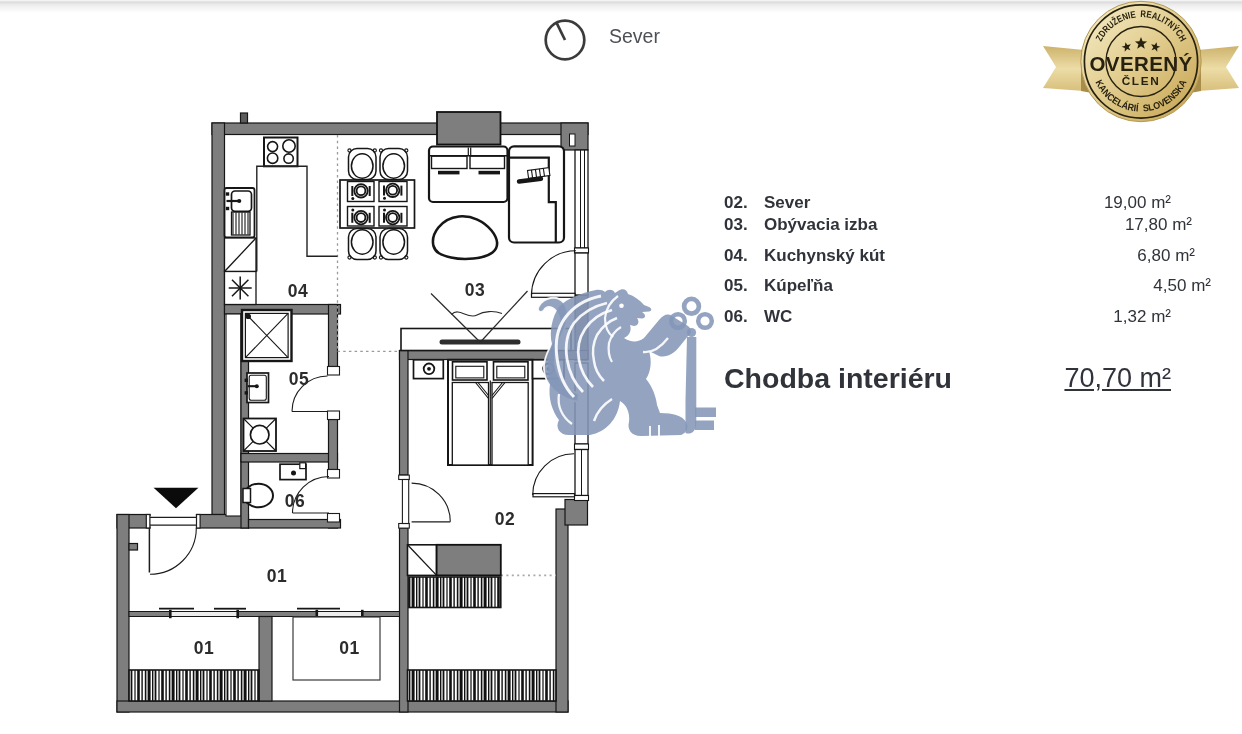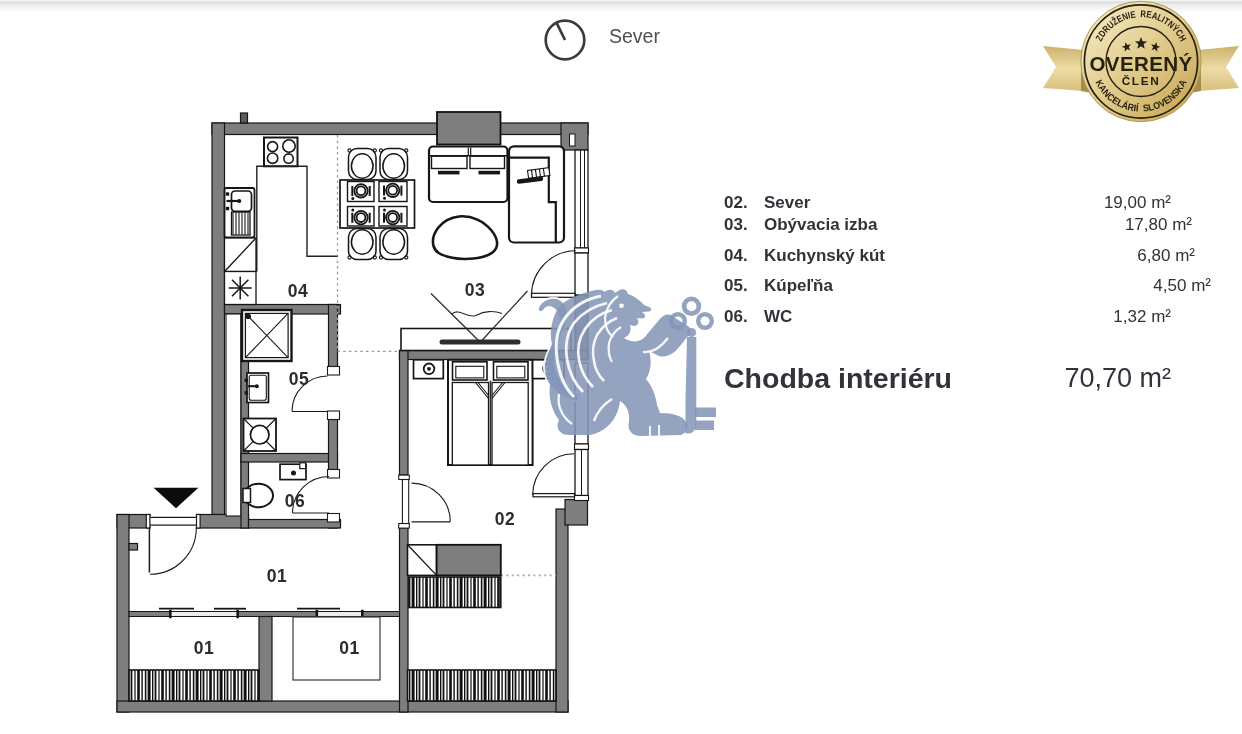--- a/index.html
+++ b/index.html
@@ -50,21 +50,21 @@
     </div>
 
 <div class="lrow" style="top:307px;">
       <span class="lnum">06.</span>
       <span class="lname">WC</span>
       <span class="lval">1,32 m²</span>
     </div>
 
 <div class="abs" style="left:724px;top:362px;font-size:28.5px;font-weight:700;color:#30333a;">Chodba interiéru</div>
 
-<div class="abs" style="right:71px;top:363px;font-size:27px;font-weight:400;color:#30333a;">70,70 m²</div>
+<div class="abs" style="right:71px;top:363px;font-size:27px;font-weight:400;color:#30333a;text-decoration:underline;">70,70 m²</div>
 
 <svg class="abs" style="left:0;top:0;" width="1242" height="734" viewBox="0 0 1242 734">
 <defs>
   <pattern id="hatch" width="24" height="8" patternUnits="userSpaceOnUse">
     <rect width="24" height="8" fill="#fff"></rect>
     <rect x="0.8" width="1.6" height="8" fill="#111"></rect>
     <rect x="3.6" width="3" height="8" fill="#111"></rect>
     <rect x="8.0" width="1.4" height="8" fill="#111"></rect>
     <rect x="10.6" width="1.8" height="8" fill="#111"></rect>
     <rect x="14.4" width="1.2" height="8" fill="#111"></rect>

